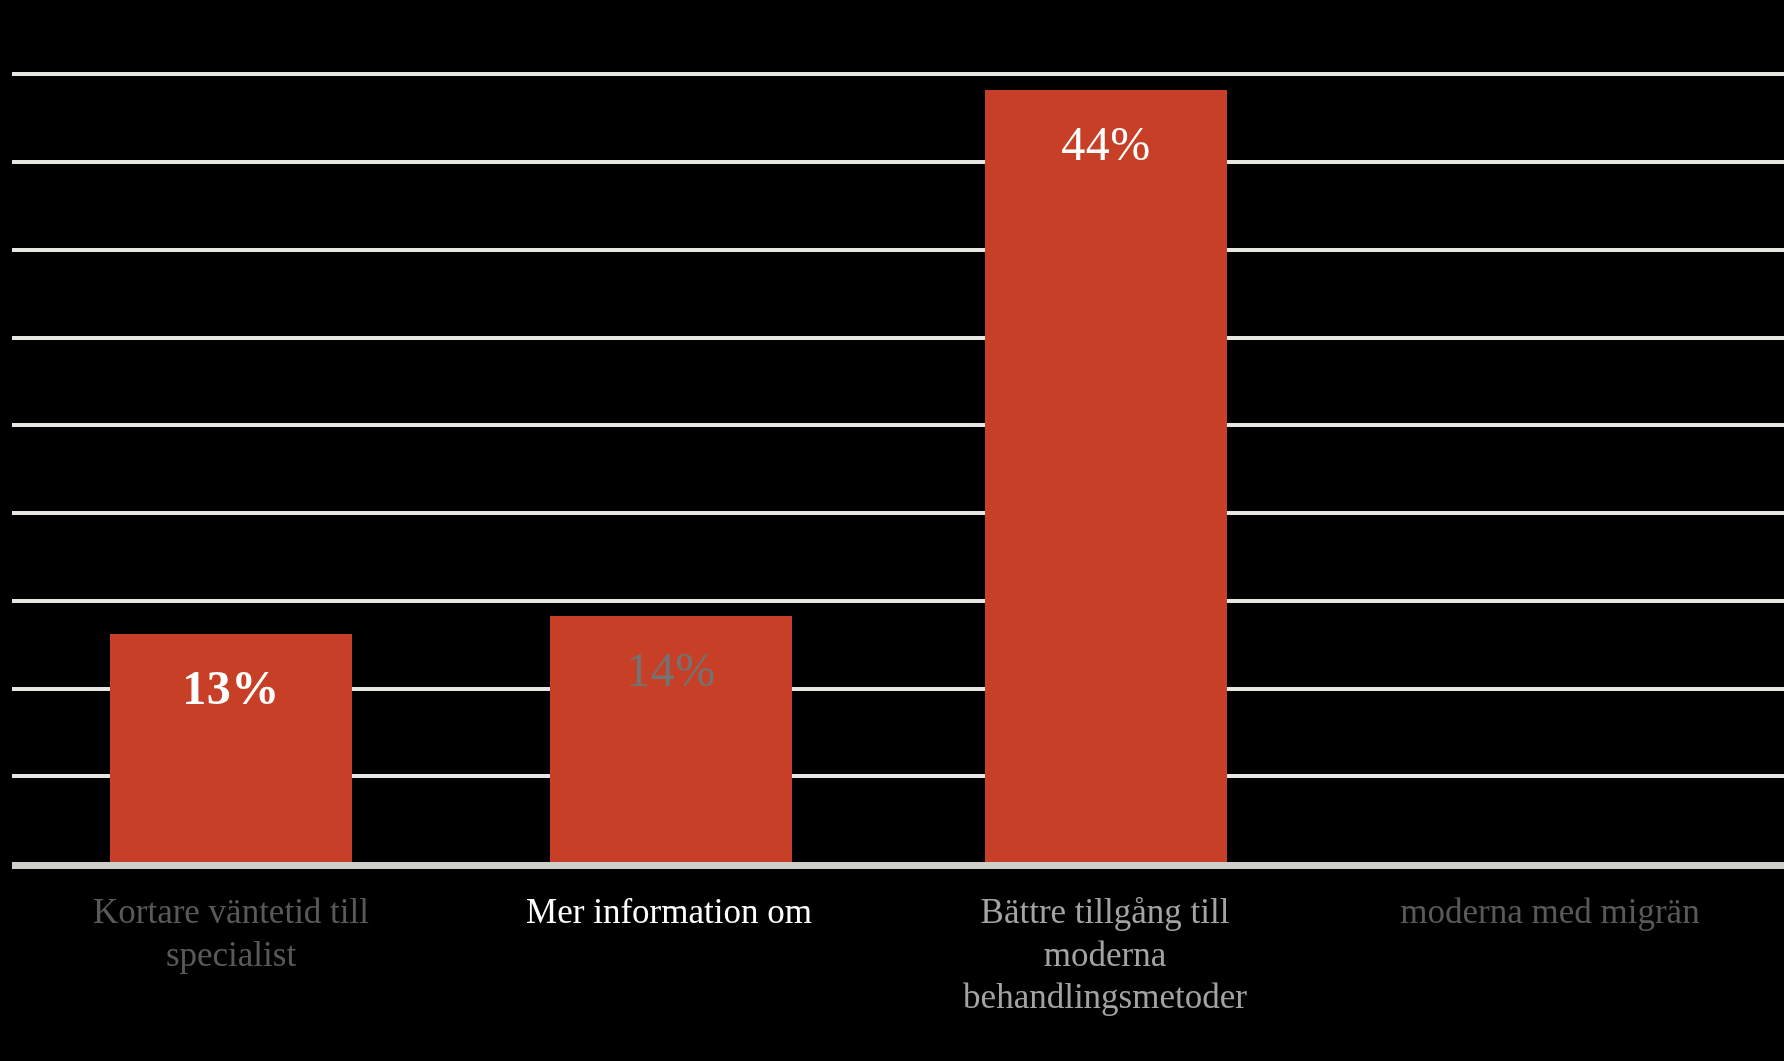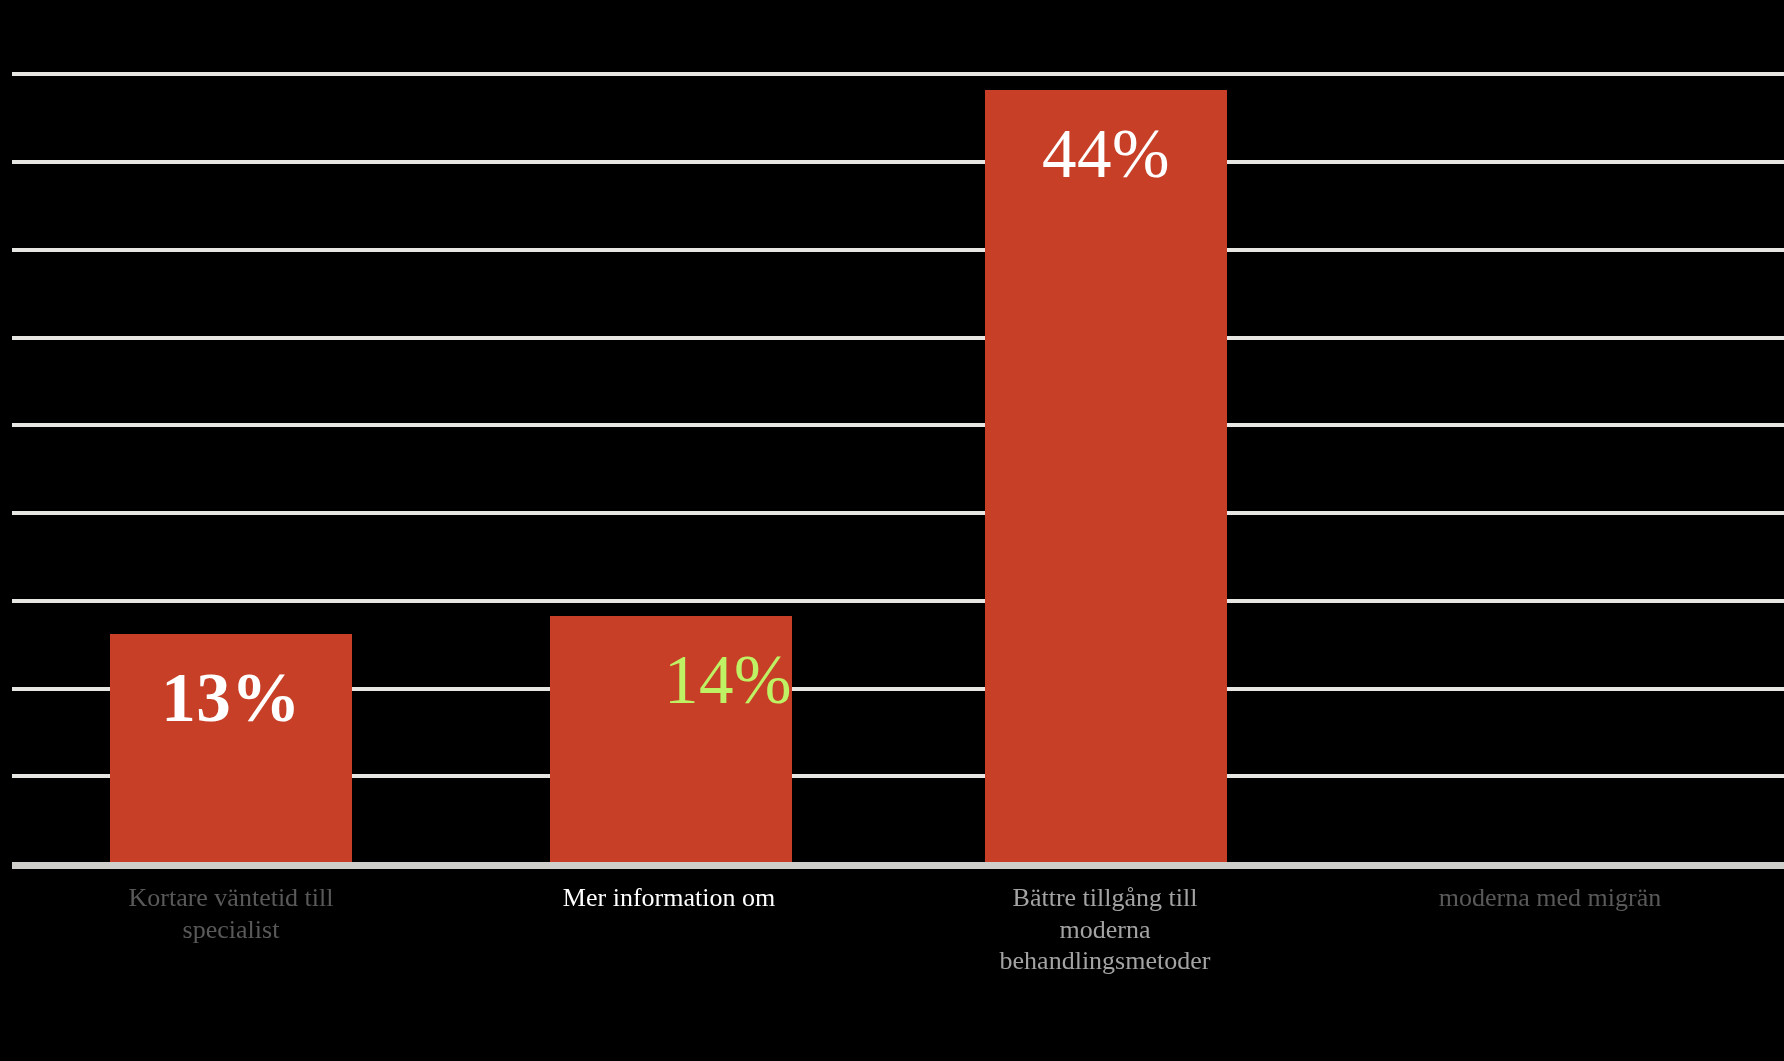--- a/index.html
+++ b/index.html
@@ -69,41 +69,41 @@
     left: 0;
     width: 100%;
     background: #c63f26;
   }
   .bar-value {
     position: absolute;
     left: 0;
     width: 100%;
     text-align: center;
     color: #ffffff;
-    font-size: 69px;
+    font-size: 48px;
     line-height: 1;
     font-family: "Liberation Serif", "DejaVu Serif", serif;
     letter-spacing: 0.5px;
     white-space: nowrap;
   }
 
   
   .cat-labels {
     position: absolute;
     left: 0;
     top: 878px;
     width: 1784px;
     height: 175px;
   }
   .cat-label {
     position: absolute;
-    top: 4px;
+    top: 13px;
     text-align: center;
     color: #595959;
-    font-size: 26px;
+    font-size: 35px;
     line-height: 1.22;
     font-family: "Liberation Serif", "DejaVu Serif", serif;
   }
   .cat-label span {
     display: block;
     white-space: nowrap;
   }
 </style>
 </head>
 <body>
@@ -126,21 +126,21 @@
 
   <div class="axis-line"></div>
 
   <div class="bars-layer">
       <div class="bar-group" style="left: 110px; width: 242px; font-weight: bold;">
         <div class="bar" style="height: 228.15px; bottom: 4px; background: rgb(198, 63, 38);"></div>
         <div class="bar-value" style="top: 663.85px; color: rgb(255, 255, 255);">13%</div>
       </div>
       <div class="bar-group" style="left: 550px; width: 242px;">
         <div class="bar" style="height: 245.7px; bottom: 4px; background: rgb(198, 63, 38);"></div>
-        <div class="bar-value" style="top: 646.3px; color: #bef264; text-align: right;">14%</div>
+        <div class="bar-value" style="top: 646.3px; color: #737373;">14%</div>
       </div>
       <div class="bar-group" style="left: 985px; width: 242px;">
         <div class="bar" style="height: 772.2px; bottom: 4px; background: rgb(198, 63, 38);"></div>
         <div class="bar-value" style="top: 119.8px; color: rgb(255, 255, 255);">44%</div>
       </div>
     </div>
 
   <div class="cat-labels">
       <div class="cat-label" style="left: 6px; width: 450px; color: rgb(89, 89, 89);">
         <span>Kortare väntetid till</span>

